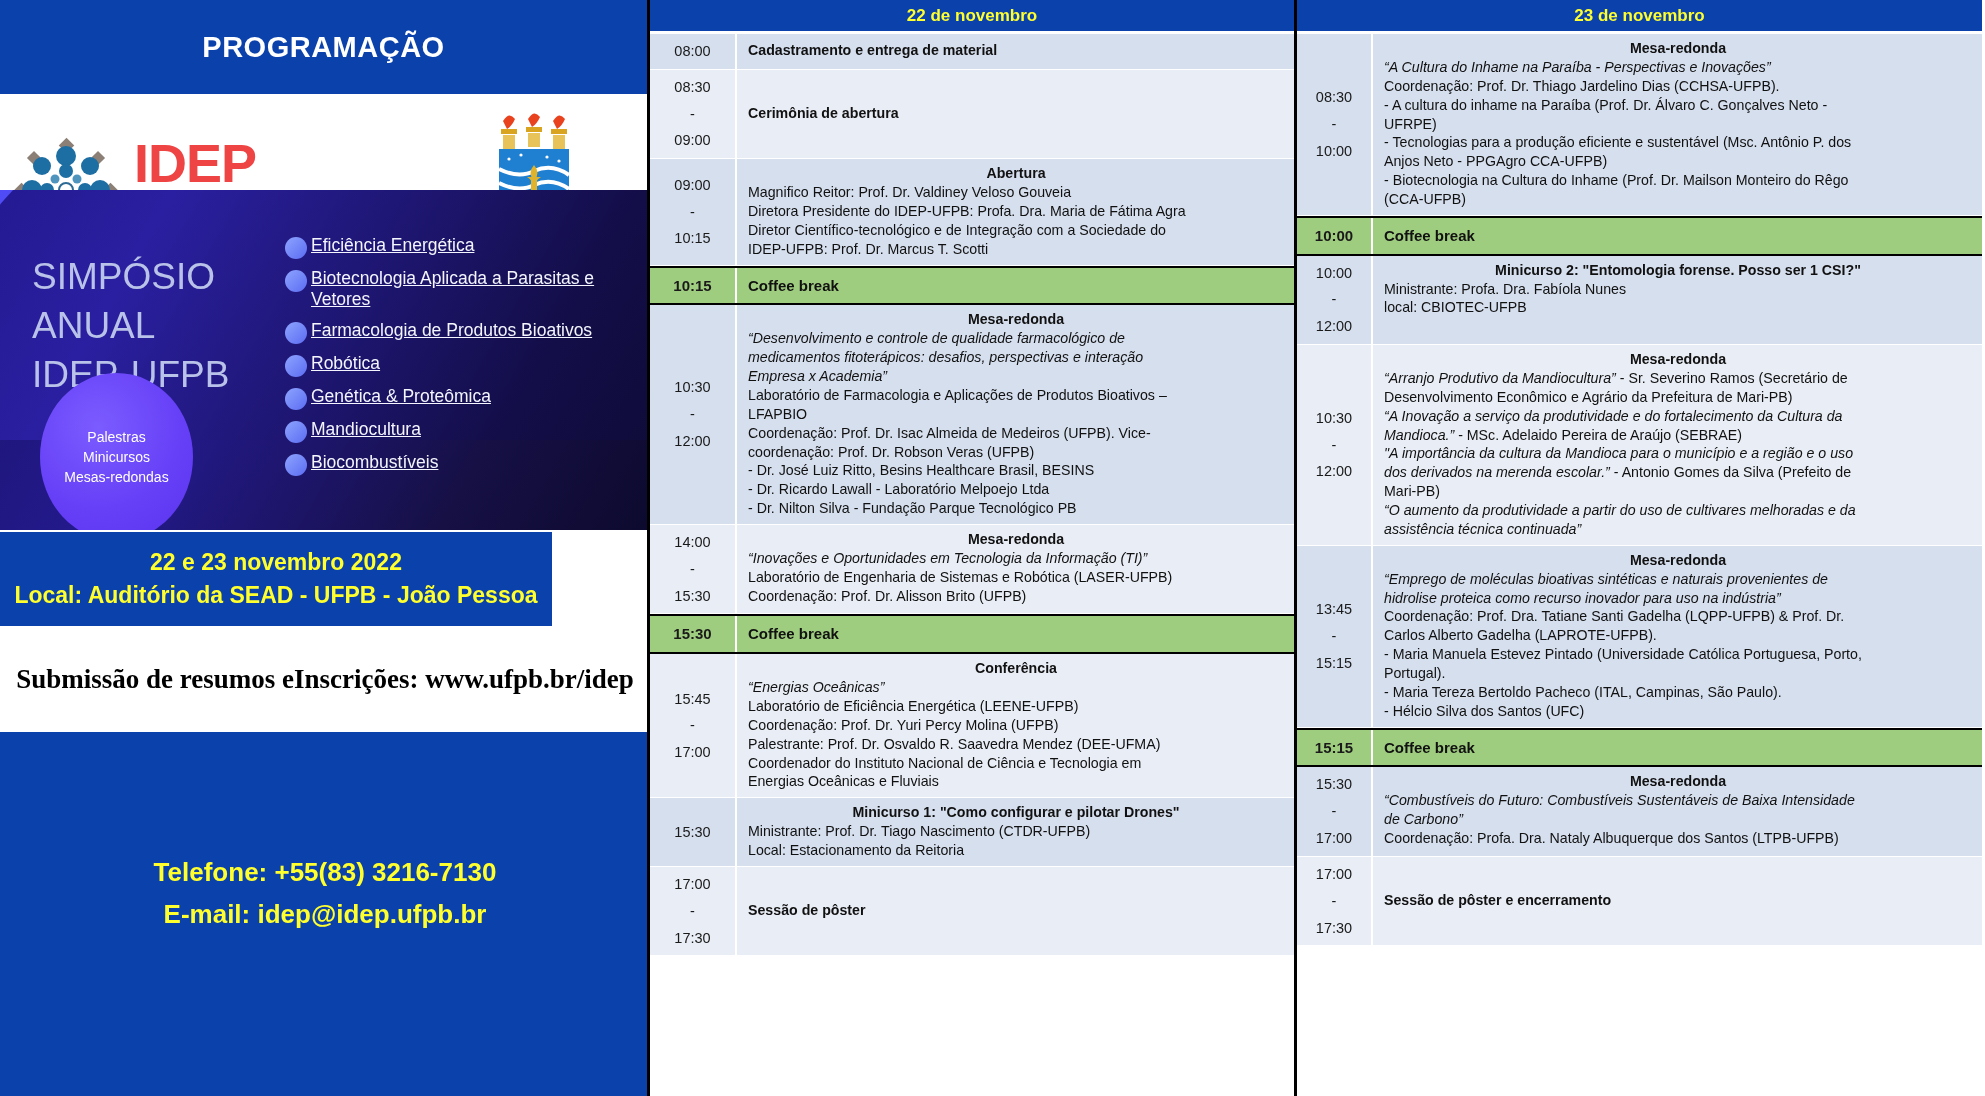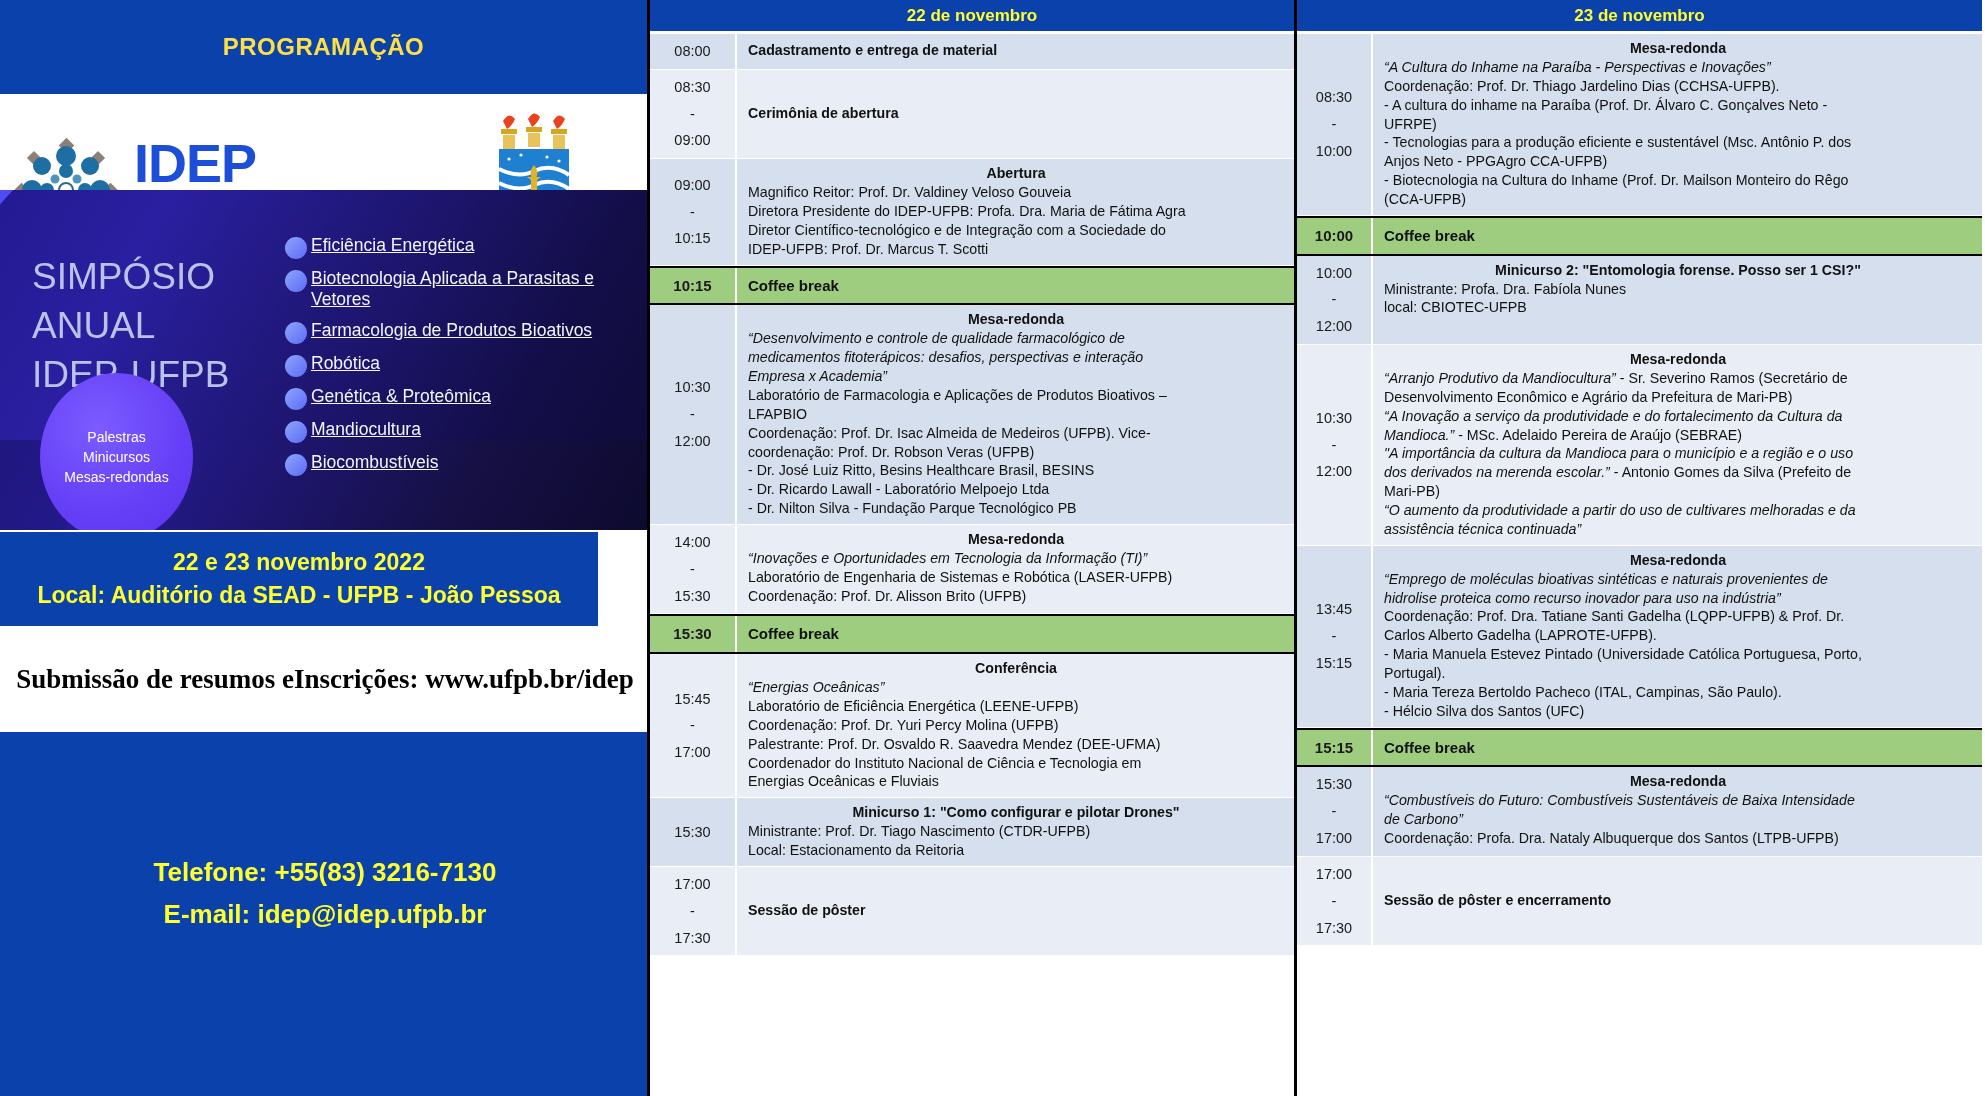--- a/index.html
+++ b/index.html
@@ -19,30 +19,30 @@
     border-right:3px solid #000;
     flex:0 0 650px;
     overflow:hidden;
   }
   .poster-title-bar {
     height:95px; background:#0b41ab;
     display:flex; align-items:center; justify-content:center;
     border-bottom:1px solid #ffffff;
   }
   .poster-title {
-    color:#fde047; font-size:24px; font-weight:bold; letter-spacing:.5px;
+    color:#ffffff; font-size:29px; font-weight:bold; letter-spacing:.5px;
   }
   .logo-band {
     height:190px; background:#ffffff; position:relative;
     display:flex; align-items:center;
   }
   .idep-logo { display:flex; align-items:center; margin-left:12px; }
   .mandala { width:108px; height:108px; position:relative; }
   .idep-text { margin-left:14px; line-height:1; }
-  .idep-text .l1 { font-size:54px; font-weight:600; color:#1d4ed8; letter-spacing:-1px; }
+  .idep-text .l1 { font-size:54px; font-weight:600; color:#ef4444; letter-spacing:-1px; }
   .idep-text .l2 { font-size:54px; font-weight:400; color:#3a3a3a; letter-spacing:-1px; }
 
   .ufpb-brasao { position:absolute; right:70px; top:14px; width:86px; height:150px; }
 
   
   .blue-area {
     position:absolute; left:0; top:190px; width:650px; height:340px;
     background:linear-gradient(120deg,#1b1470 0%,#241a8e 35%,#161045 75%,#0d0a2e 100%);
     overflow:hidden;
   }
@@ -79,21 +79,21 @@
   .topic .dot {
     flex:0 0 22px; width:22px; height:22px; border-radius:50%;
     background:linear-gradient(135deg,#8ea4ff 0%,#5c6cf2 100%);
     margin-top:2px;
   }
   .topic .tlabel {
     color:#f4f5ff; font-size:17.5px; line-height:1.22; margin-left:4px;text-decoration:underline;
   }
 
   .info-band {
-    position:absolute; left:0; top:530px; width:598px; height:96px;
+    position:absolute; left:0; top:530px; width:552px; height:96px;
     background:#0b41ab; color:#ffff2e;
     display:flex; flex-direction:column; align-items:center; justify-content:center;
     border-top:2px solid #fff;
   }
   .info-band div { font-size:23px; font-weight:bold; line-height:1.45; }
 
   .submit-band {
     position:absolute; left:0; top:626px; width:650px; height:106px;
     background:#fff; color:#000;
     display:flex; flex-direction:row; align-items:center; justify-content:center;

